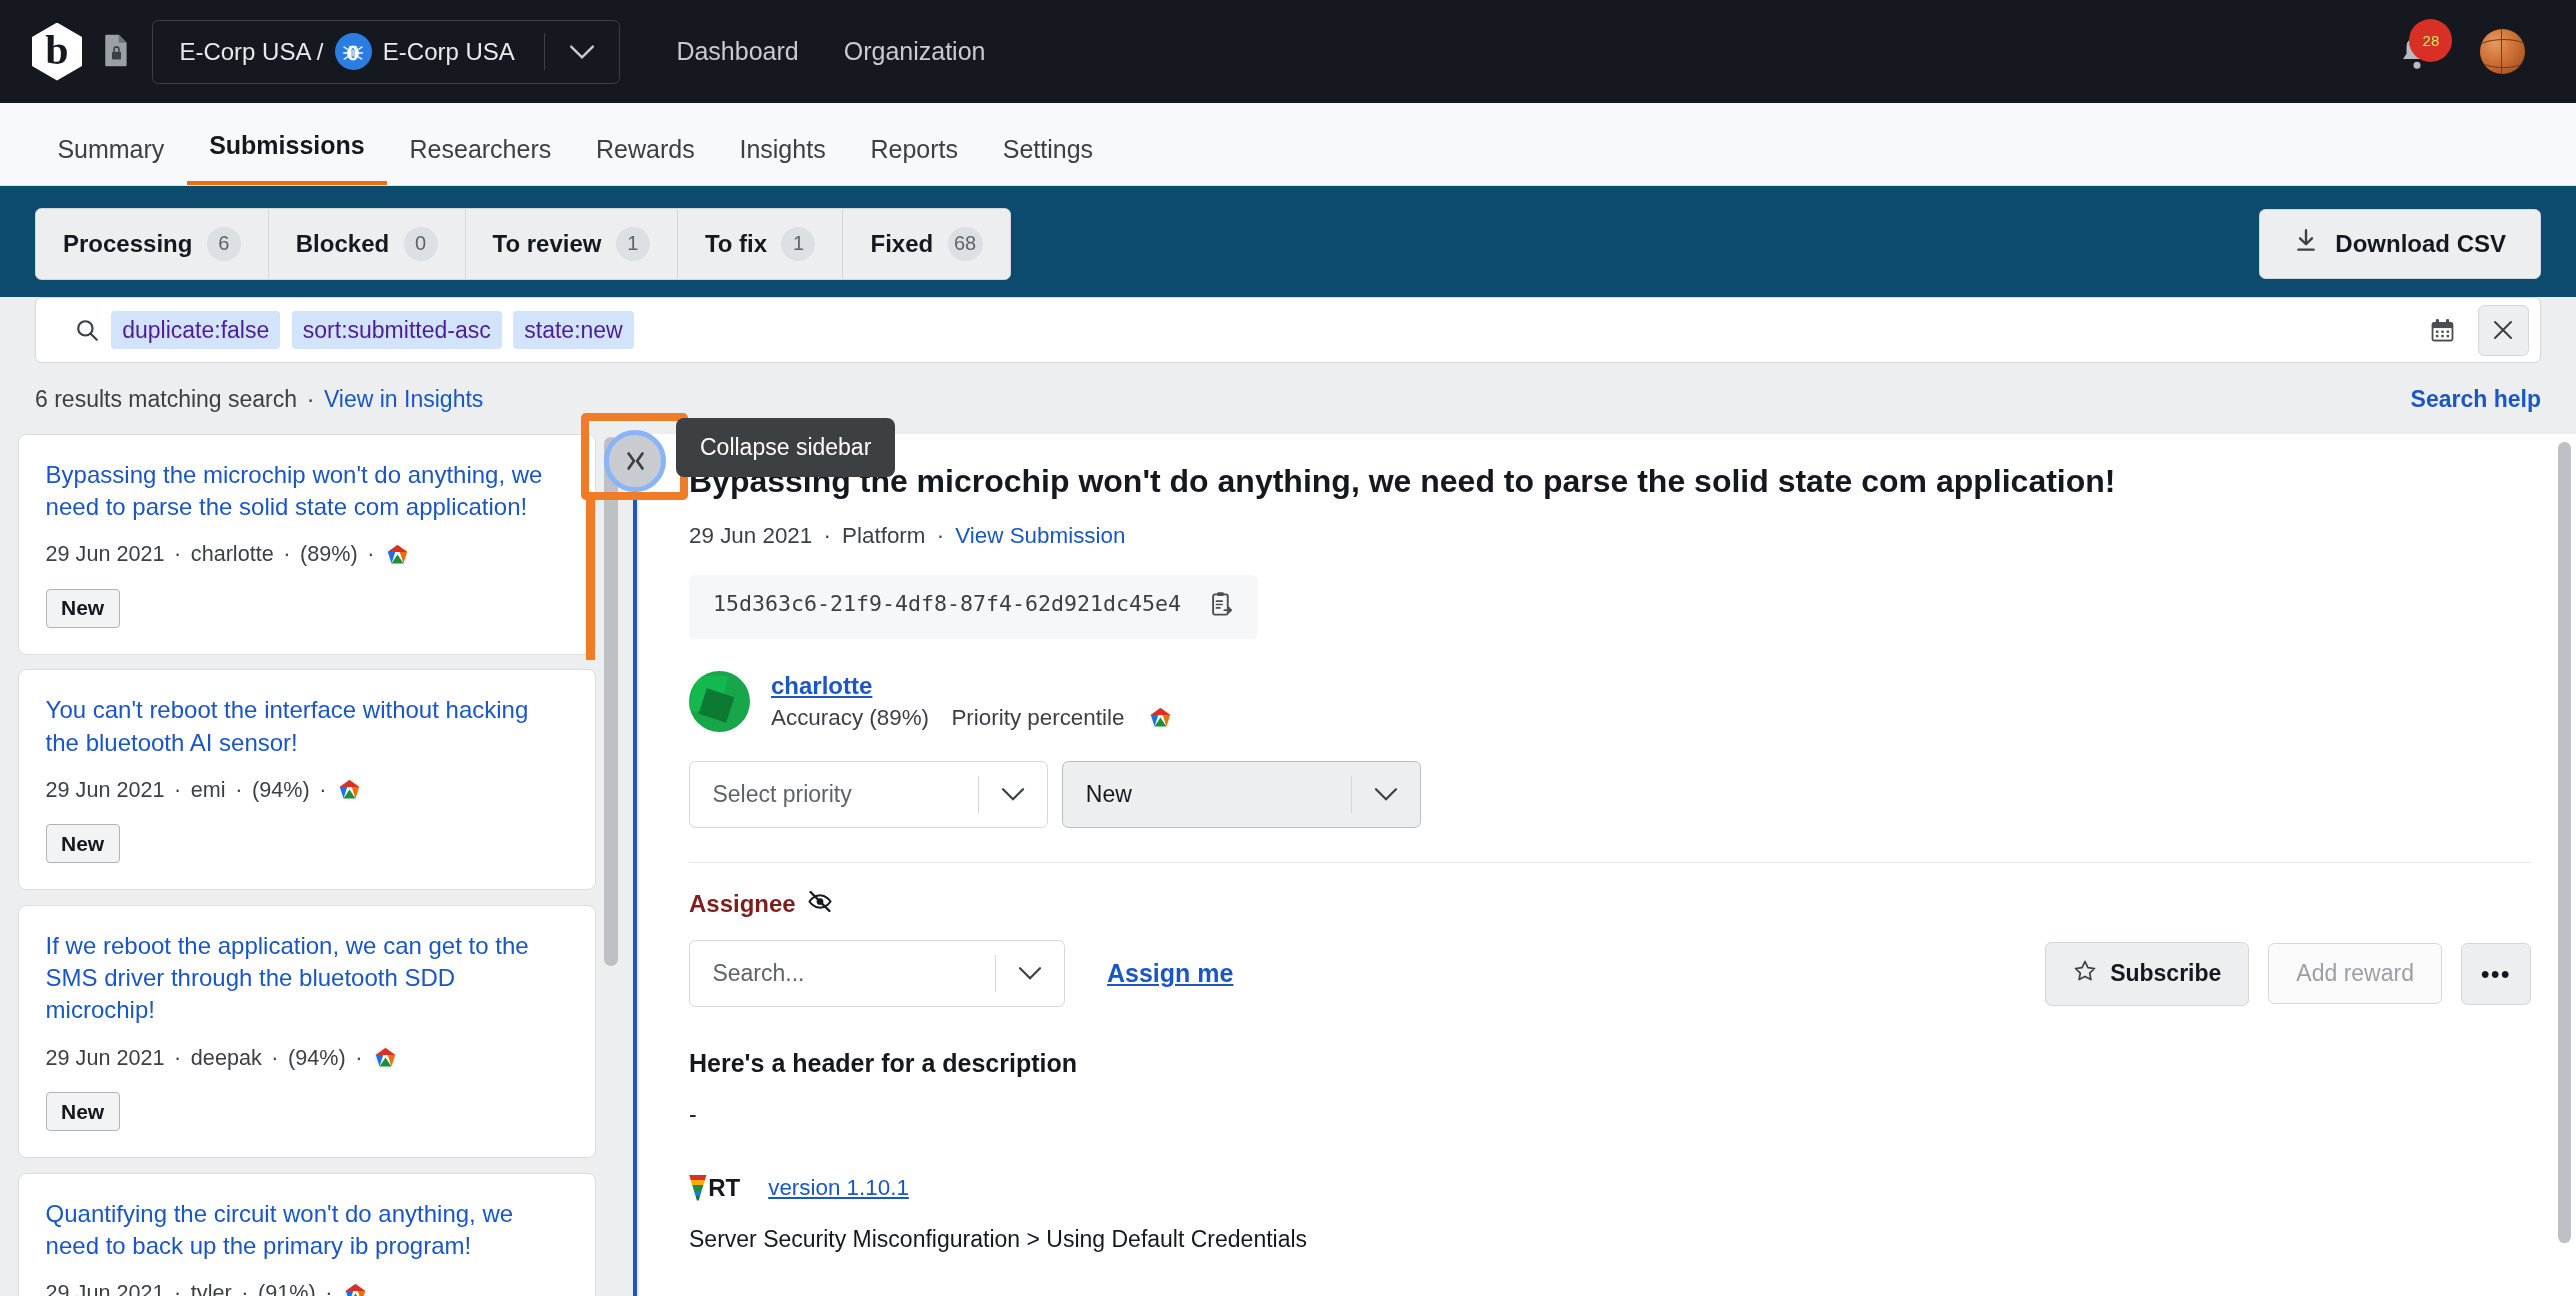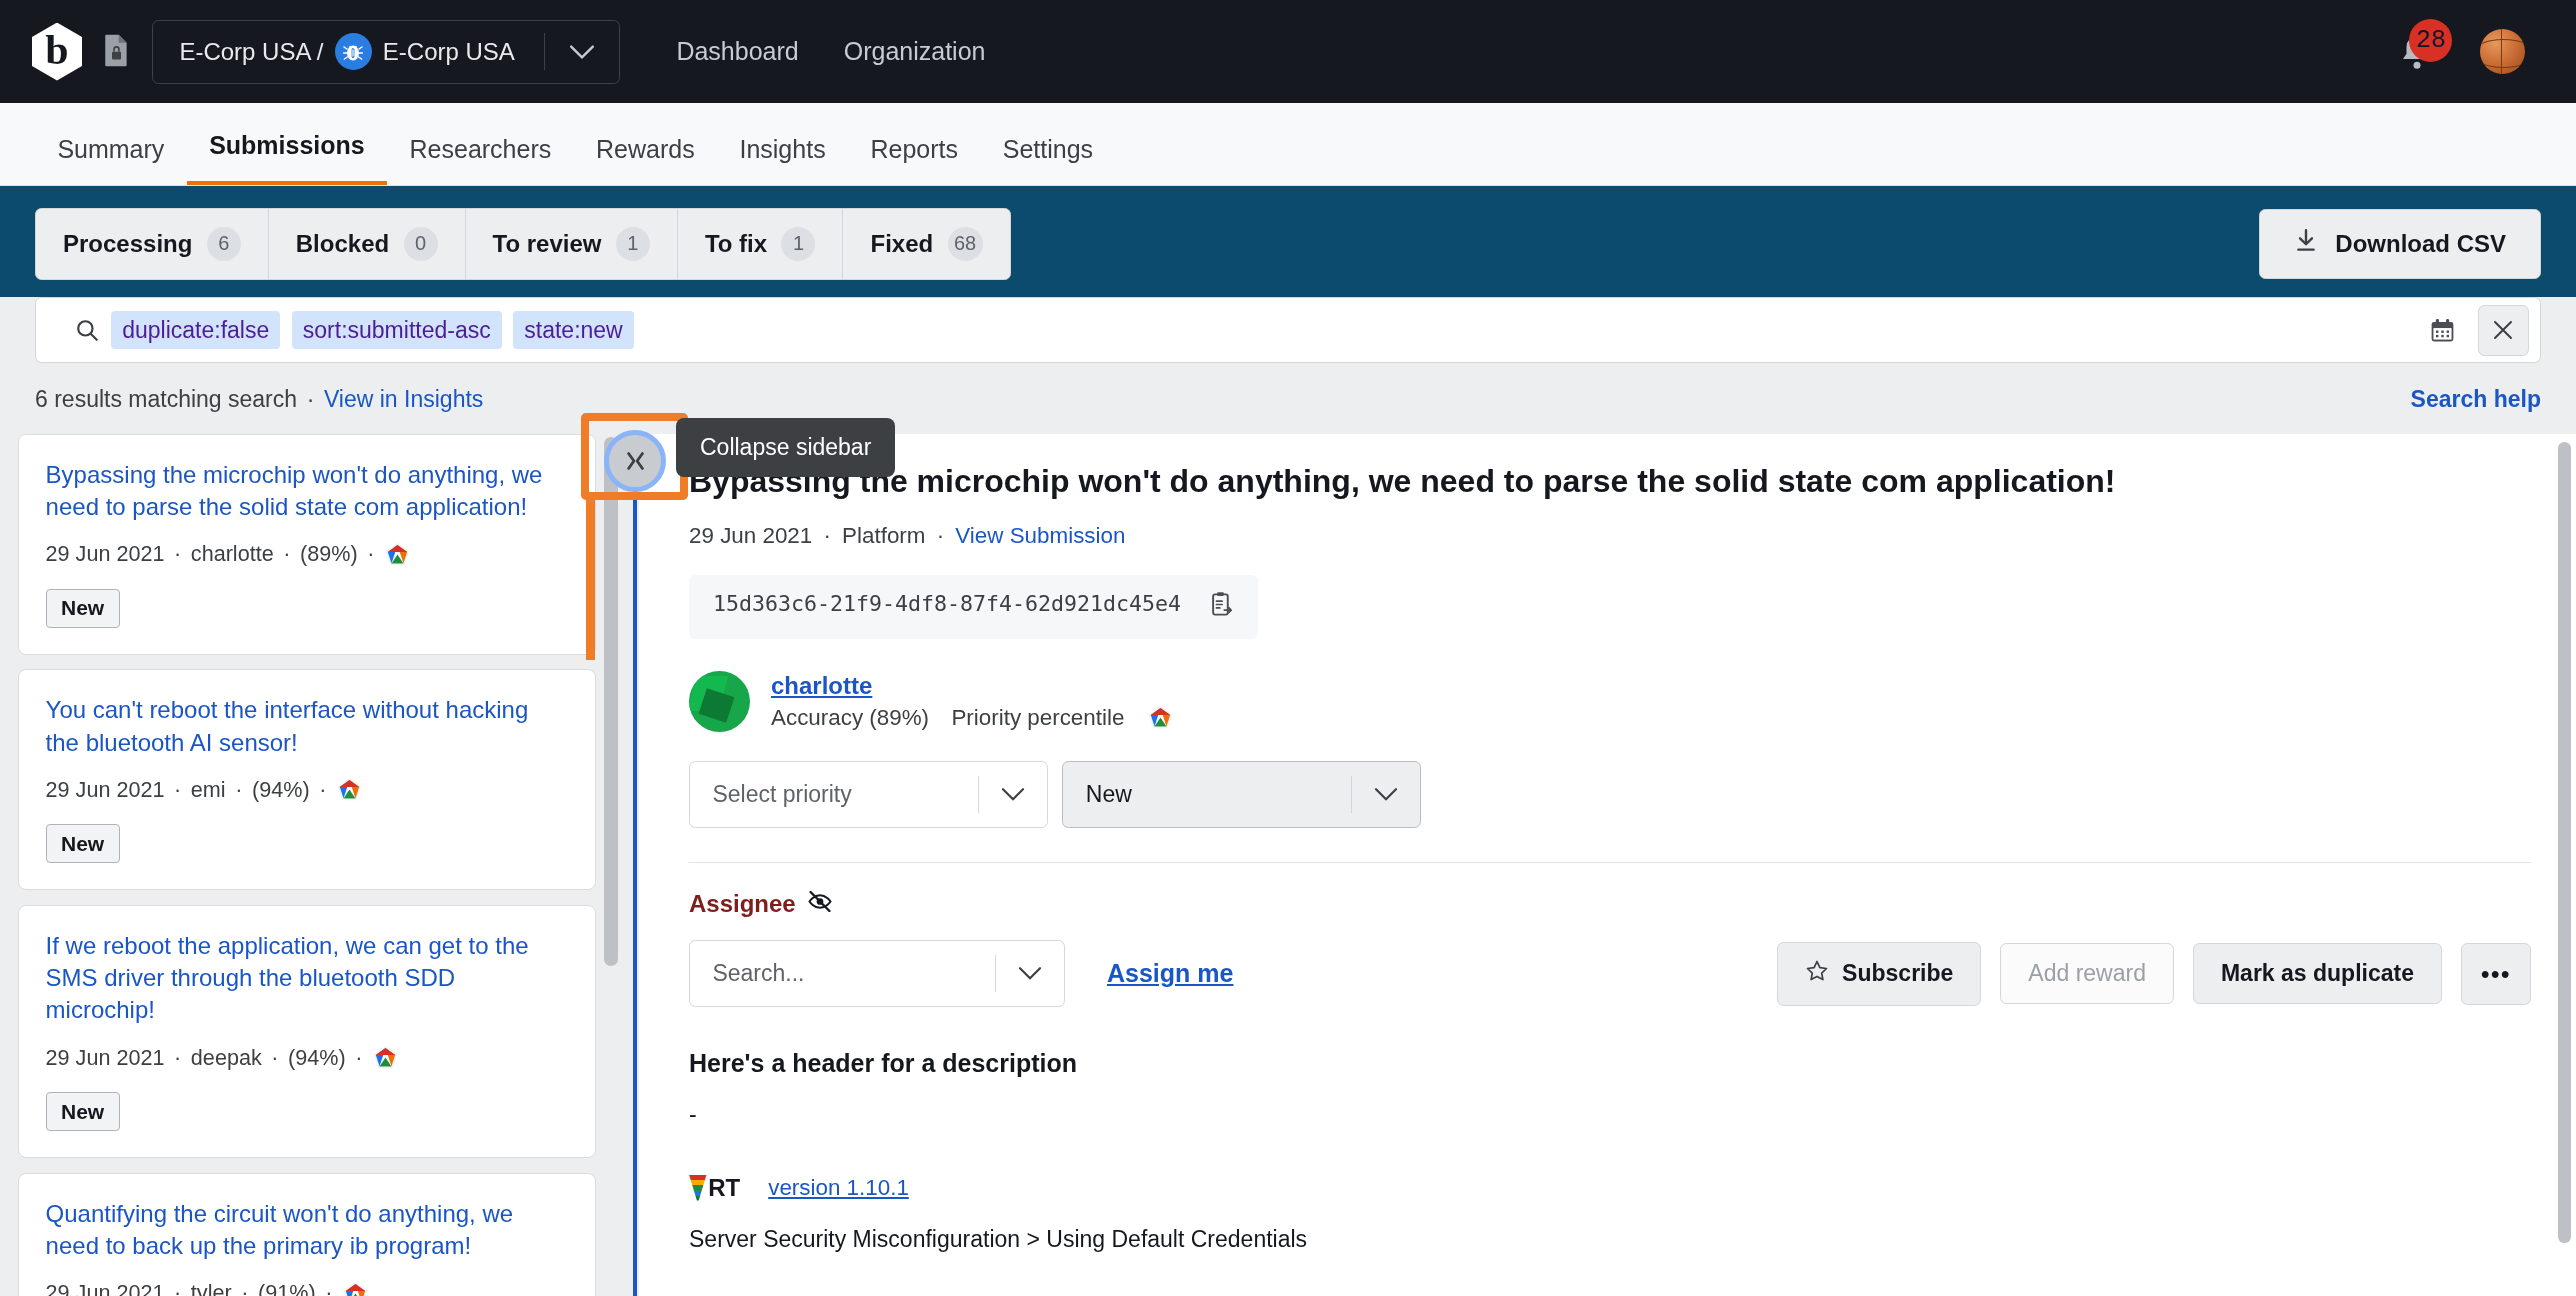--- a/index.html
+++ b/index.html
@@ -64,25 +64,24 @@
   .topnav a {
     color: #c8ccd2; font-size: 25px; text-decoration: none;
   }
   .topbar-right {
     margin-left: auto; display: flex; align-items: center; gap: 42px;
     padding-right: 16px;
   }
   .bell-wrap { position: relative; width: 42px; height: 42px; }
   .bell-badge {
     position: absolute; top: -11.2px; right: -14.4px;
-    background: #d93025; color: #0f172a;
+    background: #d93025; color: #bef264;
     min-width: 43px; height: 43px; border-radius: 21.6px;
-    font-size: 25px; display: flex; align-items: center; justify-content: center;
+    font-size: 15px; display: flex; align-items: center; justify-content: center;
     padding: 0 6.4px;
-    font-family: Liberation Mono, monospace;
   }
   .avatar-ball {
     width: 45px; height: 45px; border-radius: 50%;
     background: radial-gradient(circle at 34% 30%, #e59a5e 0%, #d2763c 38%, #b25a26 75%, #8e441b 100%);
     position: relative; overflow: hidden;
   }
   .avatar-ball::before, .avatar-ball::after {
     content: ""; position: absolute; border: 1.6px solid #7a3a14;
   }
   .avatar-ball::before { left: 21px; top: -3.2px; width: 4.8px; height: 51px; border-radius: 0; border-width: 0 0 0 1.6px; }
@@ -769,23 +768,20 @@
           <span>
             <svg width="24" height="24" viewBox="0 0 24 24">
                 <path d="M12 2.5l2.9 6.1 6.6.9-4.8 4.6 1.2 6.5-5.9-3.2-5.9 3.2 1.2-6.5L2.5 9.5l6.6-.9z" stroke="#3c4043" stroke-width="1.7" fill="none" stroke-linejoin="round"></path>
               </svg>
           </span>
           <span>Subscribe</span>
         </div>
         <div class="abtn disabled">
           <span>Add reward</span>
         </div>
-        <div class="abtn">
-          <span>Mark as duplicate</span>
-        </div>
         <div class="abtn dots">
           <span>•••</span>
         </div>
       </div>
     </div>
 
     <div class="desc-header">Here's a header for a description</div>
     <div class="desc-dash">-</div>
 
     <div class="vrt-row">

